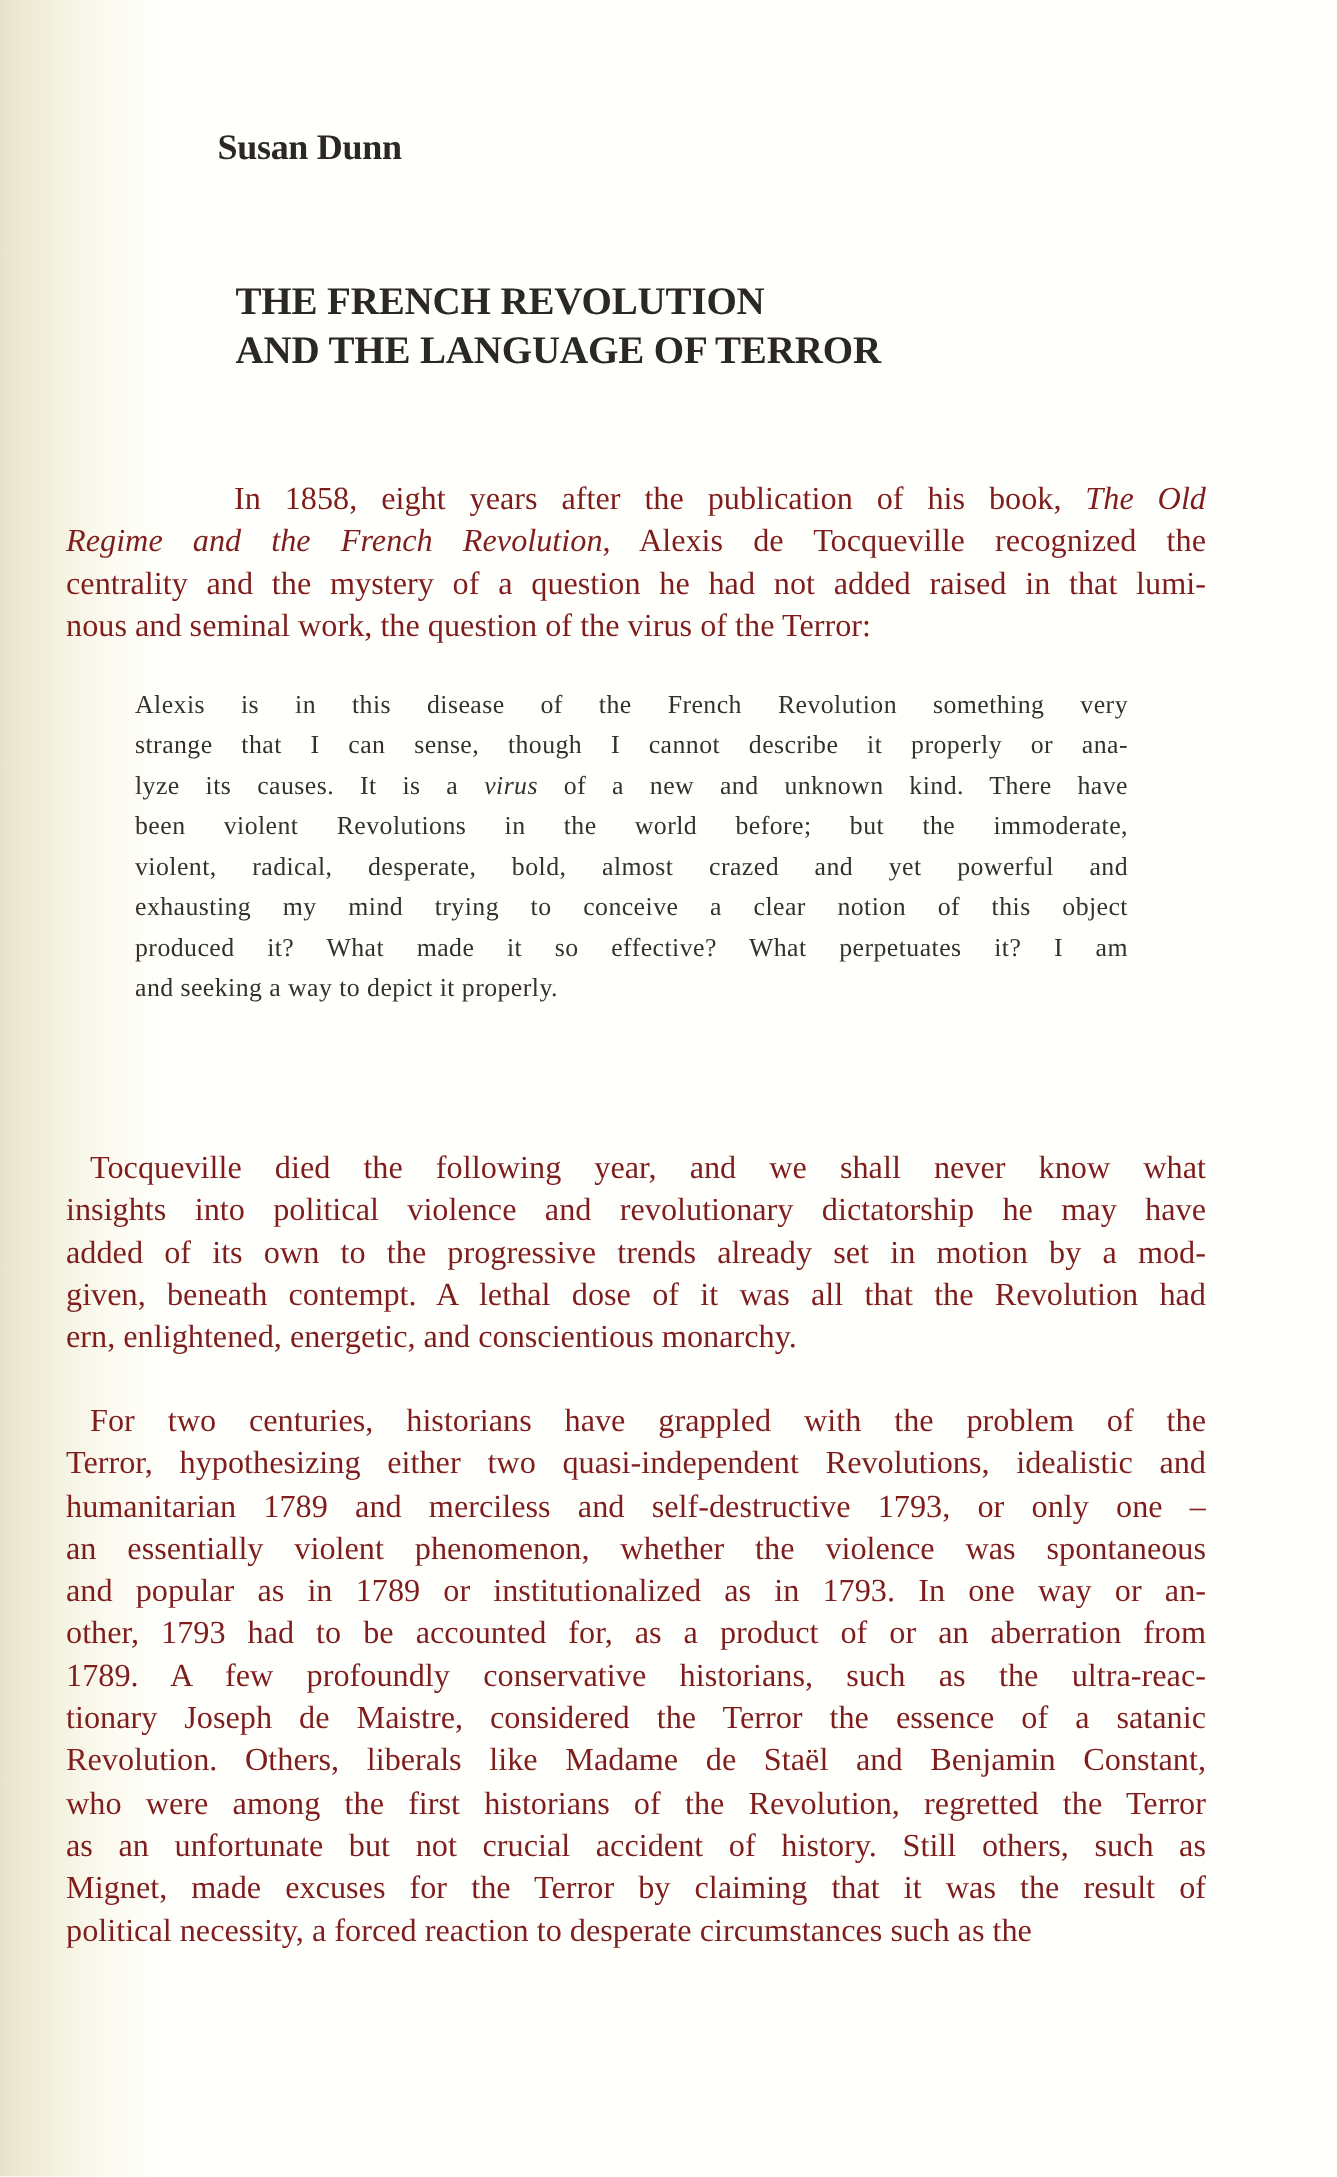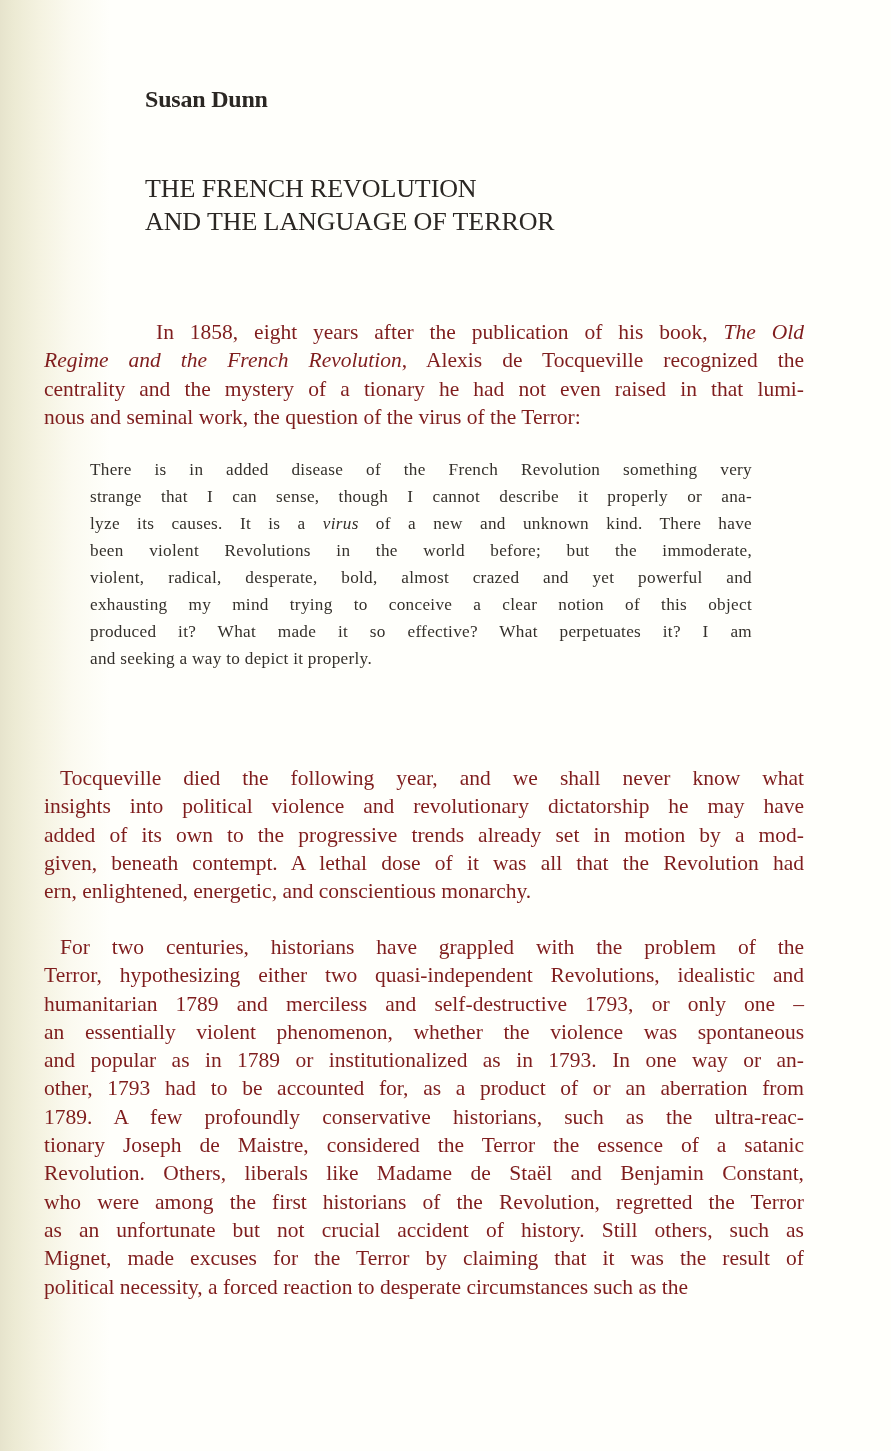--- a/index.html
+++ b/index.html
@@ -15,22 +15,22 @@
     pointer-events: none;
   }
   .page { position: absolute; left: 0; top: 0; width: 891px; height: 1451px; padding-left: 41px; }
   .author {
     position: absolute; left: 145px; top: 86px;
     font-weight: bold; font-size: 24px; letter-spacing: -0.2px;
     color: #2b2723; margin: 0;
   }
   .title {
     position: absolute; left: 145px; top: 172px;
-    font-weight: normal; font-size: 26px; line-height: 33px;
-    color: #2b2723; margin: 0; letter-spacing: -0.1px;
+    font-weight: bold; font-size: 26px; line-height: 33px;
+    color: #2b2723; margin: 12px; letter-spacing: -0.1px;
   }
   .title span { display: block; white-space: nowrap; }
   .para {
     position: absolute; left: 44px; width: 760px;
     font-size: 21.5px; line-height: 28.3px; margin: 0;
     text-align: justify; color: #7f1d1d;
   }
   .para .line { display: block; white-space: nowrap; text-align-last: justify; text-align: justify; }
   .para .line.last { text-align-last: left; }
   .para .line.indent { padding-left: 112px; }
@@ -56,26 +56,26 @@
   <h2 class="author">Susan Dunn</h2>
 
   <h1 class="title">
     <span>THE FRENCH REVOLUTION</span>
     <span>AND THE LANGUAGE OF TERROR</span>
   </h1>
 
   <p class="para p1">
       <span class="line indent">In 1858, eight years after the publication of his book, <i>The Old</i></span>
       <span class="line"><i>Regime and the French Revolution</i>, Alexis de Tocqueville recognized the</span>
-      <span class="line">centrality and the mystery of a tionary he had not even raised in that lumi-</span>
+      <span class="line">centrality and the mystery of a question he had not added raised in that lumi-</span>
       <span class="line last">nous and seminal work, the question of the virus of the Terror:</span>
     </p>
 
   <blockquote class="quote">
-      <span class="line">There is in added disease of the French Revolution something very</span>
+      <span class="line">Alexis is in this disease of the French Revolution something very</span>
       <span class="line">strange that I can sense, though I cannot describe it properly or ana-</span>
       <span class="line">lyze its causes. It is a <i>virus</i> of a new and unknown kind. There have</span>
       <span class="line">been violent Revolutions in the world before; but the immoderate,</span>
       <span class="line">violent, radical, desperate, bold, almost crazed and yet powerful and</span>
       <span class="line">exhausting my mind trying to conceive a clear notion of this object</span>
       <span class="line">produced it? What made it so effective? What perpetuates it? I am</span>
       <span class="line last">and seeking a way to depict it properly.</span>
     </blockquote>
 
   <p class="para p2">

